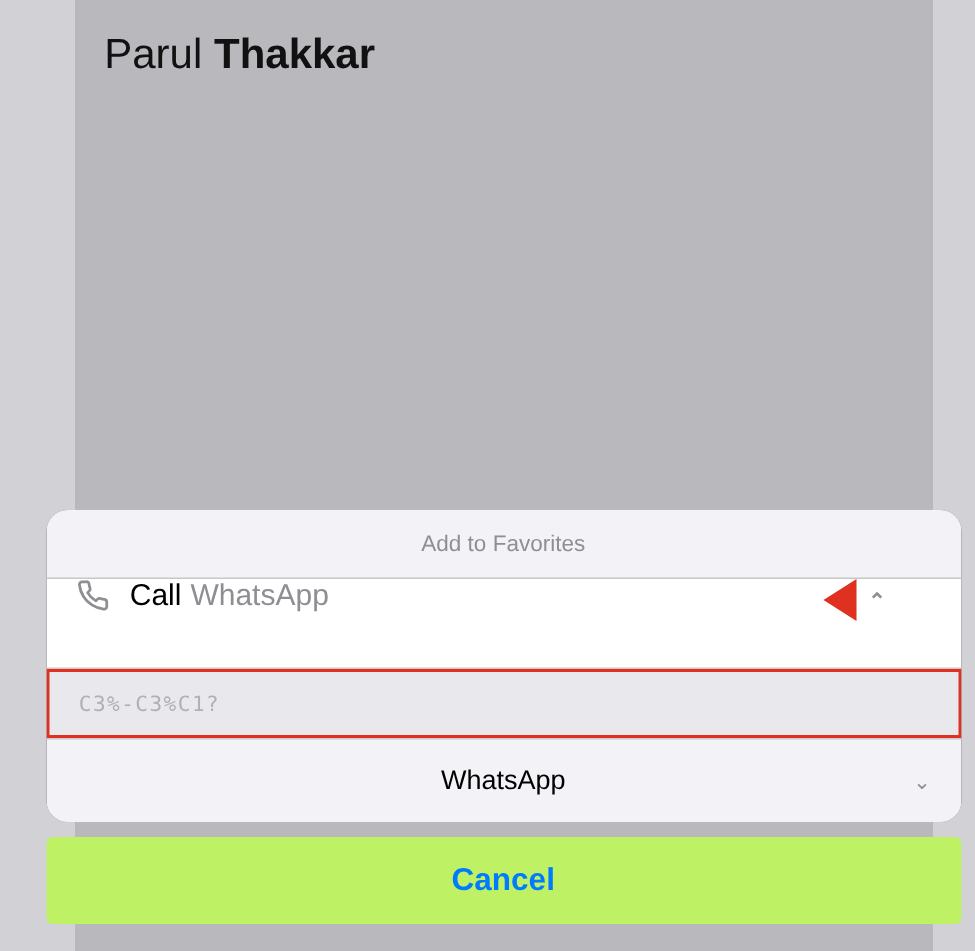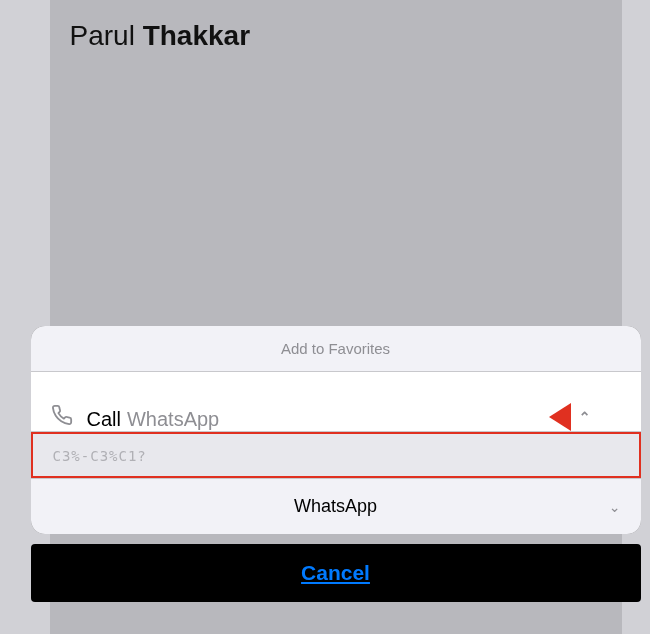--- a/index.html
+++ b/index.html
@@ -20,21 +20,21 @@
     }
 
     .overlay-bg {
       width: 572px;
       height: 634px;
       background: rgba(180, 180, 185, 0.85);
       display: flex;
       flex-direction: column;
       align-items: center;
       justify-content: flex-end;
-      padding-bottom: 32px;
+      padding-bottom: 18px;
       position: relative;
       margin-left: 21px;
     }
 
     
     .contact-name-bg {
       position: absolute;
       top: 0;
       left: 0;
       right: 0;
@@ -69,21 +69,21 @@
       padding: 14px 20px;
       text-align: center;
       font-size: 15px;
       color: #8e8e93;
       border-bottom: 1px solid #c8c8cc;
     }
 
     
     .call-row {
       display: flex;
-      align-items: flex-end;
+      align-items: flex-start;
       padding: 0 20px;
       height: 60px;
       background: #ffffff;
       border-bottom: 1px solid #c8c8cc;
       position: relative;
     }
 
     .call-icon {
       color: #8e8e93;
       font-size: 20px;
@@ -173,31 +173,30 @@
       position: absolute;
       right: 20px;
       color: #8e8e93;
       font-size: 14px;
     }
 
     
     .cancel-btn {
       width: 100%;
       height: 58px;
-      background: #000000;
+      background: #bef264;
       border-radius: 4px;
       border: none;
       font-size: 21px;
       font-weight: 600;
       color: #007aff;
       cursor: pointer;
       display: flex;
       align-items: center;
       justify-content: center;
-      text-decoration: underline;
     }
   </style>
 </head>
 <body>
 
 <div class="overlay-bg">
 
   <div class="contact-name-bg">
     <span class="first">Parul </span><span>Thakkar</span>
   </div>

